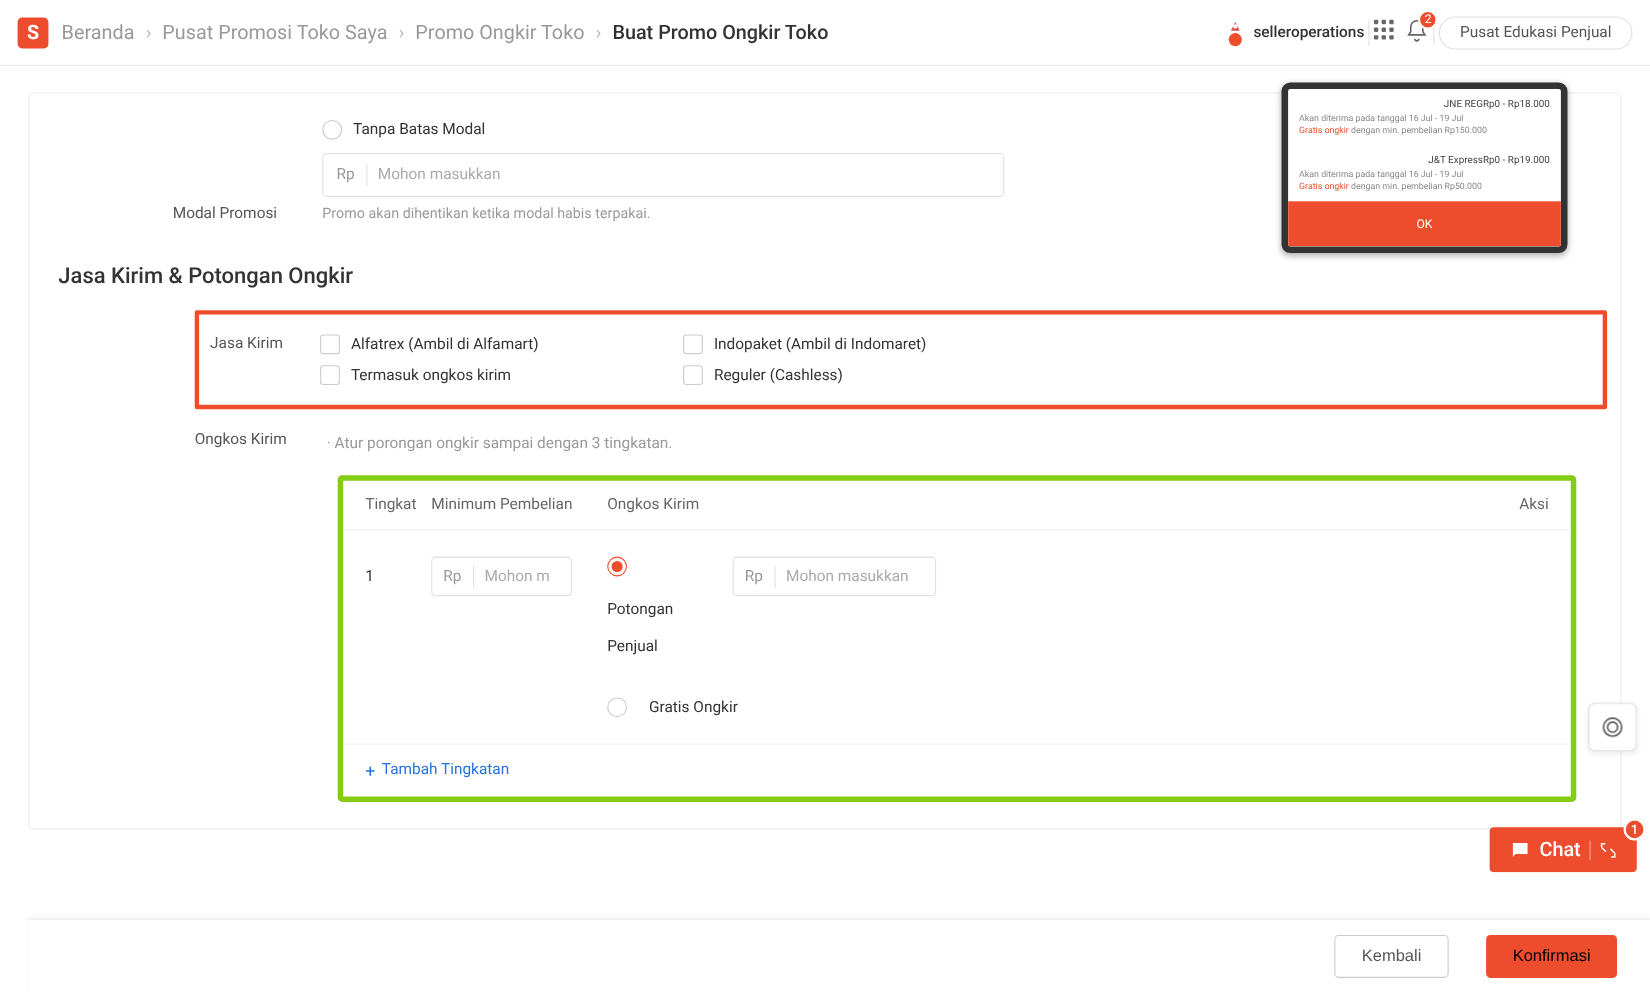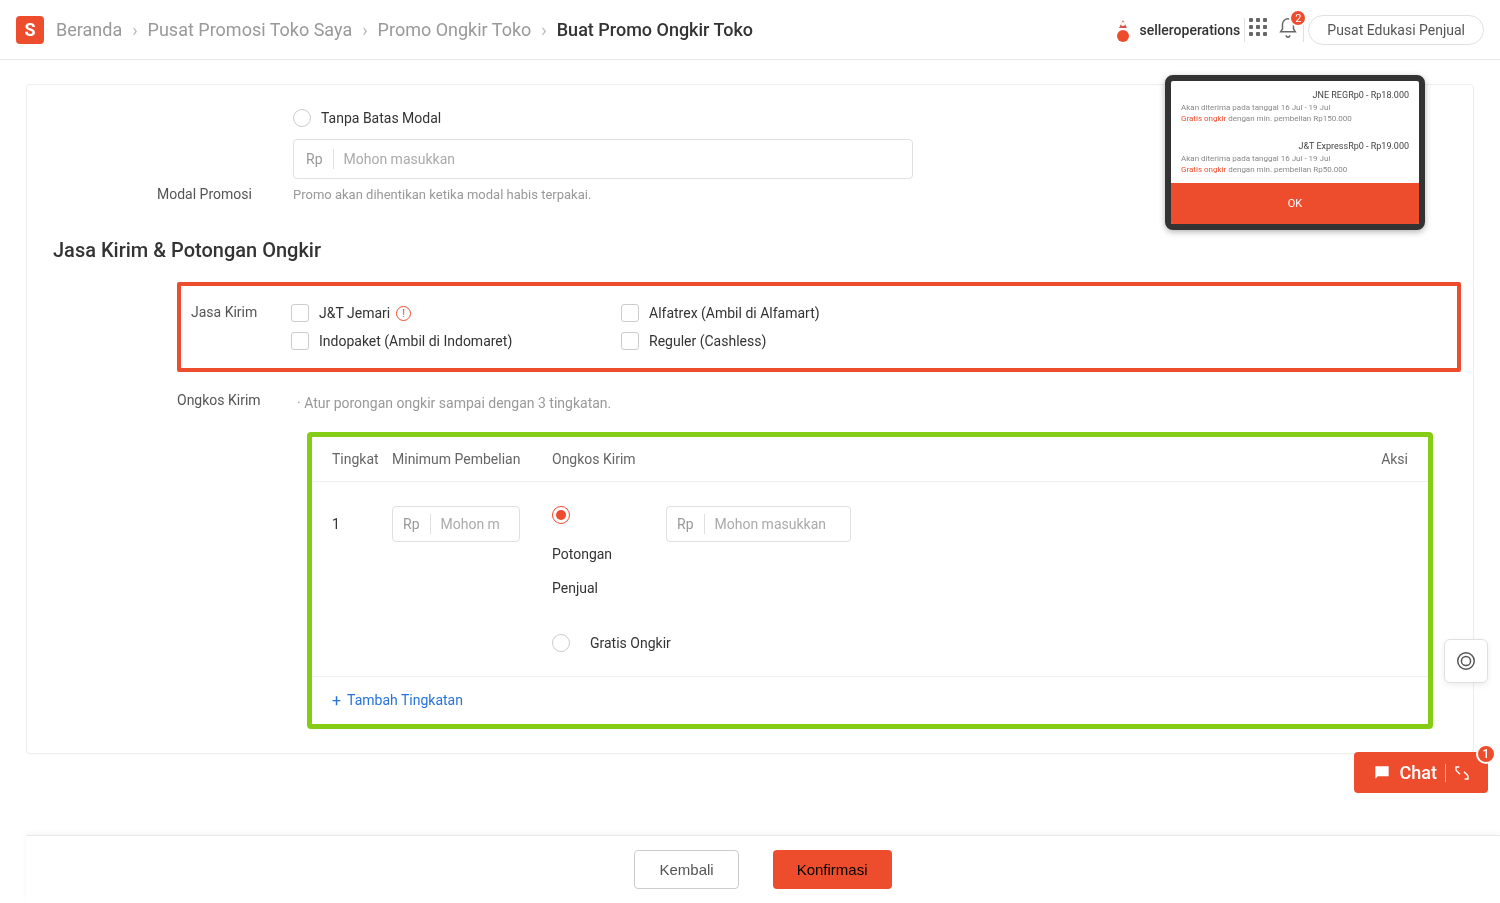--- a/index.html
+++ b/index.html
@@ -62,21 +62,21 @@
 .add-link { color: #2673dd; display: inline-flex; align-items: center; gap: 6px; cursor: pointer; }
 .plus { font-size: 16px; }
 .preview { position: absolute; right: 48px; top: -10px; width: 260px; }
 .preview-frame { background: #fff; border: 6px solid #333; border-radius: 8px; padding: 0; overflow: hidden; }
 .preview-shadow { box-shadow: 0 2px 6px rgba(0,0,0,0.3); }
 .pv-block { padding: 8px 10px; font-size: 9px; color: #444; line-height: 1.4; }
 .pv-row { display: flex; justify-content: flex-end; }
 .pv-sub { color: #888; font-size: 8px; }
 .pv-red { color: #ee4d2d; }
 .pv-ok { background: #ee4d2d; color: #fff; text-align: center; padding: 14px 0; font-size: 11px; }
-.bottombar { position: fixed; bottom: 0; left: 26px; right: 0; background: #fff; border-top: 1px solid #e8e8e8; padding: 14px 30px; display: flex; justify-content: center; gap: 14px; box-shadow: 0 -2px 6px rgba(0,0,0,0.04); }
+.bottombar { position: fixed; bottom: 0; left: 26px; right: 0; background: #fff; border-top: 1px solid #e8e8e8; padding: 14px 30px; display: flex; justify-content: flex-end; gap: 14px; box-shadow: 0 -2px 6px rgba(0,0,0,0.04); }
 .btn { border-radius: 4px; padding: 10px 24px; font-size: 15px; cursor: pointer; }
 .btn-sec { border: 1px solid #ccc; background: #fff; color: #555; }
 .btn-pri { border: none; background: #ee4d2d; color: #000000; margin-left: 20px; }
 .chat-btn { position: fixed; right: 12px; bottom: 110px; background: #ee4d2d; color: #fff; border-radius: 4px; padding: 10px 18px; font-size: 18px; font-weight: 500; display: flex; align-items: center; gap: 8px; }
 .chat-badge { position: absolute; top: -8px; right: -8px; background: #ee4d2d; border: 2px solid #fff; width: 20px; height: 20px; border-radius: 50%; display: flex; align-items: center; justify-content: center; font-size: 12px; }
 .chat-sep { width: 1px; height: 18px; background: rgba(255,255,255,0.5); }
 .help-btn { position: fixed; right: 12px; bottom: 220px; width: 44px; height: 44px; border: 1px solid #e0e0e0; border-radius: 6px; background: #fff; display: flex; align-items: center; justify-content: center; box-shadow: 0 2px 6px rgba(0,0,0,0.08); }
 .help-btn svg { width: 22px; height: 22px; }
 </style>
 </head>
@@ -166,30 +166,29 @@
     </div>
 
     <div class="section-title">Jasa Kirim &amp; Potongan Ongkir</div>
 
     <div class="jasa-box">
       <div class="jasa-inner">
         <div class="jasa-label">Jasa Kirim</div>
         <div class="jasa-grid">
           <div class="cb-line">
             <span class="checkbox"></span>
-            <span>J&amp;T Jemari</span>
-            <span class="warn-icon">!</span>
-          </div>
-          <div class="cb-line">
-            <span class="checkbox"></span>
             <span>Alfatrex (Ambil di Alfamart)</span>
           </div>
           <div class="cb-line">
             <span class="checkbox"></span>
             <span>Indopaket (Ambil di Indomaret)</span>
+          </div>
+          <div class="cb-line">
+            <span class="checkbox"></span>
+            <span>Termasuk ongkos kirim</span>
           </div>
           <div class="cb-line">
             <span class="checkbox"></span>
             <span>Reguler (Cashless)</span>
           </div>
         </div>
       </div>
     </div>
 
     <div class="ongkir-row">

